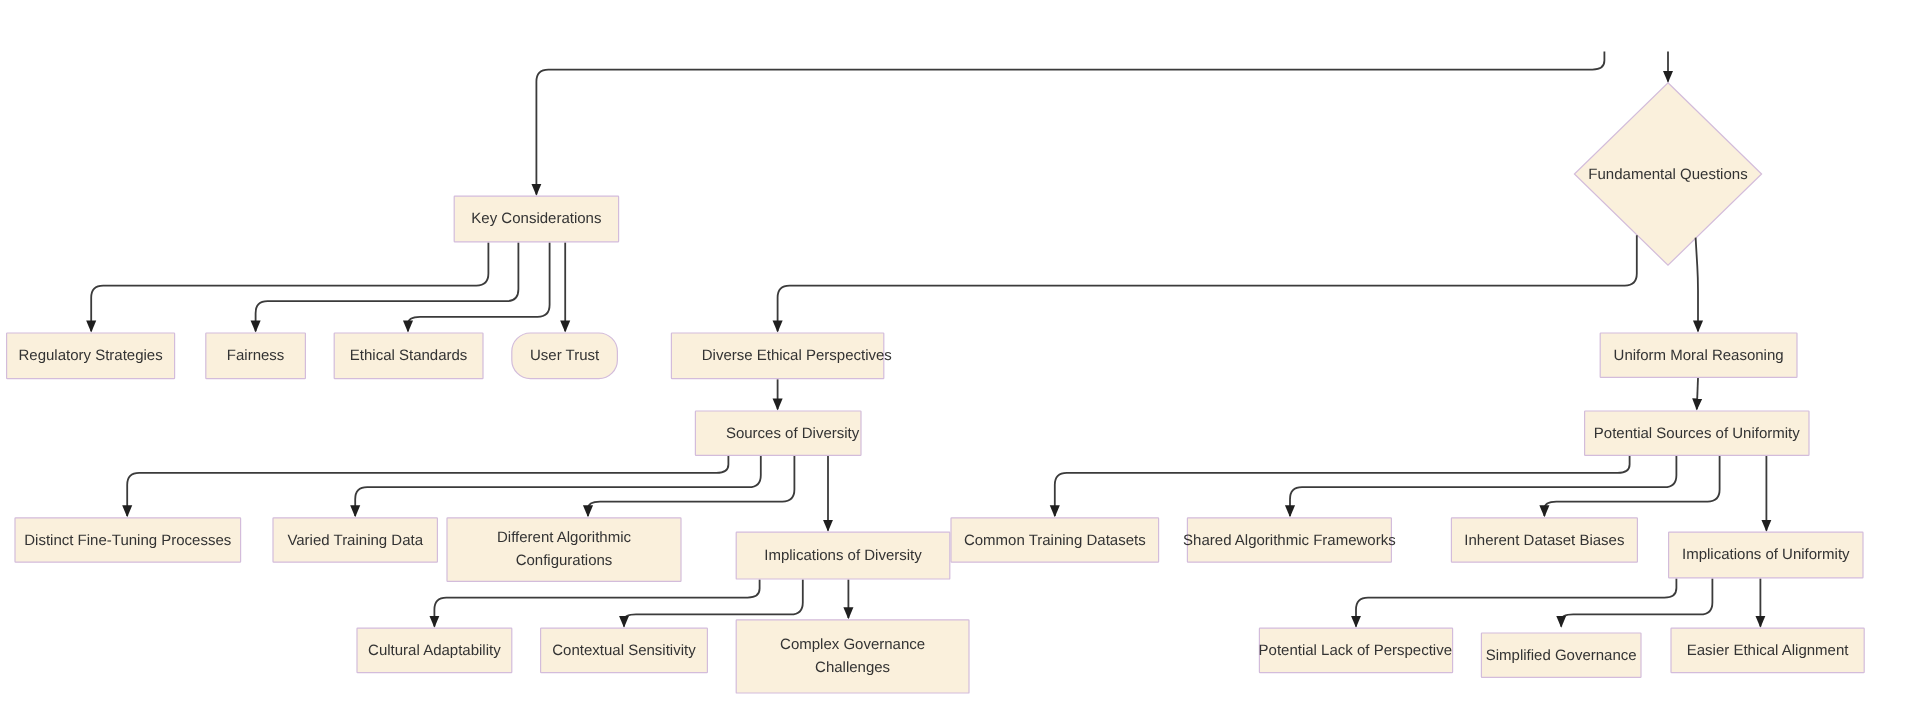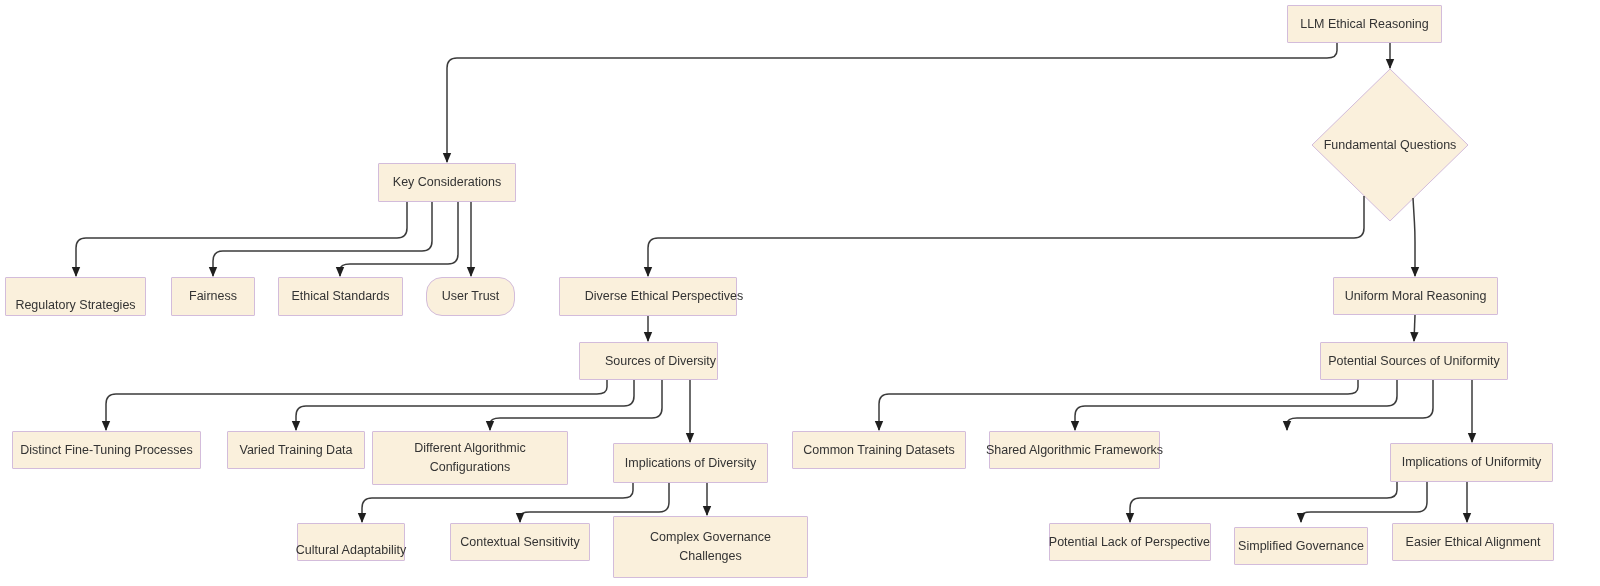--- a/index.html
+++ b/index.html
@@ -82,30 +82,27 @@
       <path d="M 1433 380 L 1433 408 Q 1433 418 1423 418 L 1297 418 Q 1287 418 1287 424 L 1287 430" class="edge" marker-end="url(#arrow)"></path>
       <path d="M 1472 380 L 1472 442" class="edge" marker-end="url(#arrow)"></path>
       <path d="M 633 483 L 633 490.5 Q 633 498 623 498 L 372 498 Q 362 498 362 508 L 362 522" class="edge" marker-end="url(#arrow)"></path>
       <path d="M 669 483 L 669 502 Q 669 512 659 512 L 530 512 Q 520 512 520 517 L 520 522" class="edge" marker-end="url(#arrow)"></path>
       <path d="M 707 483 L 707 515" class="edge" marker-end="url(#arrow)"></path>
       <path d="M 1397 482 L 1397 490 Q 1397 498 1387 498 L 1140 498 Q 1130 498 1130 508 L 1130 522" class="edge" marker-end="url(#arrow)"></path>
       <path d="M 1427 482 L 1427 502 Q 1427 512 1417 512 L 1311 512 Q 1301 512 1301 517 L 1301 522" class="edge" marker-end="url(#arrow)"></path>
       <path d="M 1467 482 L 1467 522" class="edge" marker-end="url(#arrow)"></path>
     </svg>
   <div id="node-layer">
-      <div class="node" style="left: 1287px; top: 5px; width: 155px; height: 38px;">
-        <span class="label">LLM Ethical Reasoning</span>
-      </div>
       <div class="node diamond" style="left: 1312px; top: 69px; width: 156px; height: 152px;">
         <span class="label">Fundamental Questions</span>
       </div>
       <div class="node" style="left: 378px; top: 163px; width: 138px; height: 39px;">
         <span class="label">Key Considerations</span>
       </div>
-      <div class="node" style="left: 5px; top: 277px; width: 141px; height: 39px; align-items: flex-end;">
+      <div class="node" style="left: 5px; top: 277px; width: 141px; height: 39px;">
         <span class="label">Regulatory Strategies</span>
       </div>
       <div class="node" style="left: 171px; top: 277px; width: 84px; height: 39px;">
         <span class="label">Fairness</span>
       </div>
       <div class="node" style="left: 278px; top: 277px; width: 125px; height: 39px;">
         <span class="label">Ethical Standards</span>
       </div>
       <div class="node" style="left: 426px; top: 277px; width: 89px; height: 39px; border-radius: 16px;">
         <span class="label">User Trust</span>
@@ -125,33 +122,36 @@
       <div class="node" style="left: 12px; top: 431px; width: 189px; height: 38px;">
         <span class="label">Distinct Fine-Tuning Processes</span>
       </div>
       <div class="node" style="left: 227px; top: 431px; width: 138px; height: 38px;">
         <span class="label">Varied Training Data</span>
       </div>
       <div class="node" style="left: 372px; top: 431px; width: 196px; height: 54px;">
         <span class="label">Different Algorithmic
 Configurations</span>
       </div>
-      <div class="node" style="left: 613px; top: 443px; width: 155px; height: 40px;">
+      <div class="node" style="left: 613px; top: 443px; width: 179px; height: 40px;">
         <span class="label">Implications of Diversity</span>
       </div>
       <div class="node" style="left: 792px; top: 431px; width: 174px; height: 38px;">
         <span class="label">Common Training Datasets</span>
       </div>
       <div class="node" style="left: 989px; top: 431px; width: 171px; height: 38px;">
         <span class="label">Shared Algorithmic Frameworks</span>
       </div>
+      <div class="node" style="left: 1209px; top: 431px; width: 156px; height: 38px;">
+        <span class="label">Inherent Dataset Biases</span>
+      </div>
       <div class="node" style="left: 1390px; top: 443px; width: 163px; height: 39px;">
         <span class="label">Implications of Uniformity</span>
       </div>
-      <div class="node" style="left: 297px; top: 523px; width: 108px; height: 38px; align-items: flex-end;">
+      <div class="node" style="left: 297px; top: 523px; width: 130px; height: 38px;">
         <span class="label">Cultural Adaptability</span>
       </div>
       <div class="node" style="left: 450px; top: 523px; width: 140px; height: 38px;">
         <span class="label">Contextual Sensitivity</span>
       </div>
       <div class="node" style="left: 613px; top: 516px; width: 195px; height: 62px;">
         <span class="label">Complex Governance
 Challenges</span>
       </div>
       <div class="node" style="left: 1049px; top: 523px; width: 162px; height: 38px; justify-content: flex-end;">

